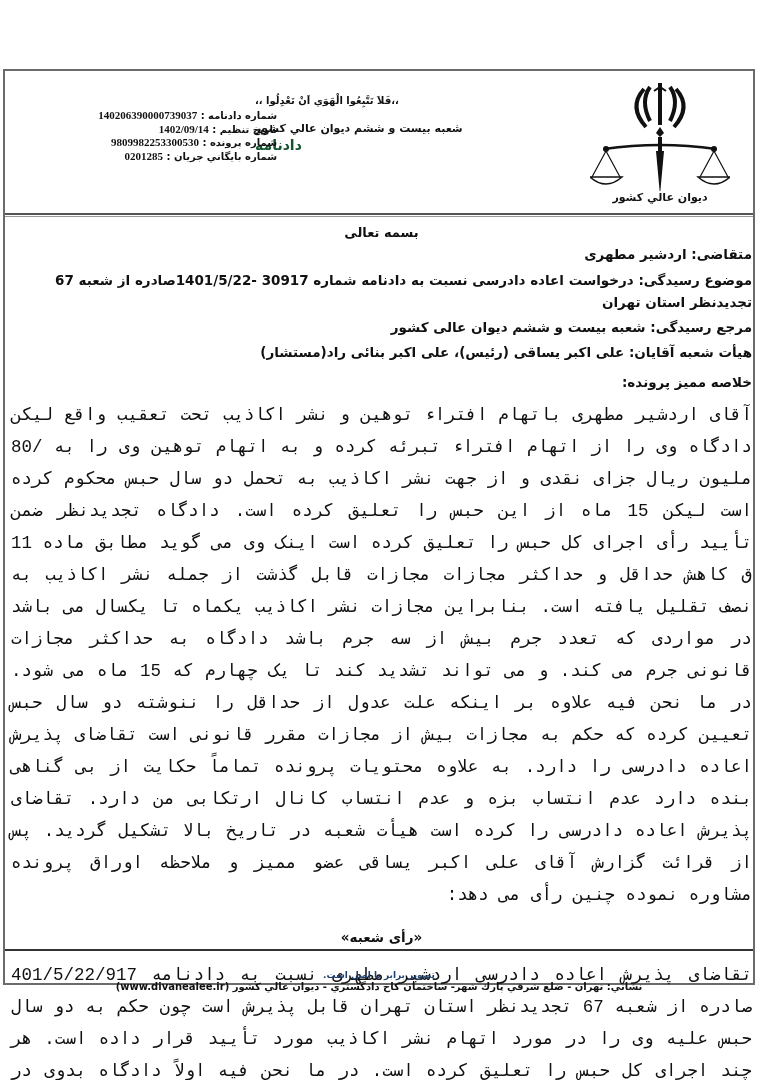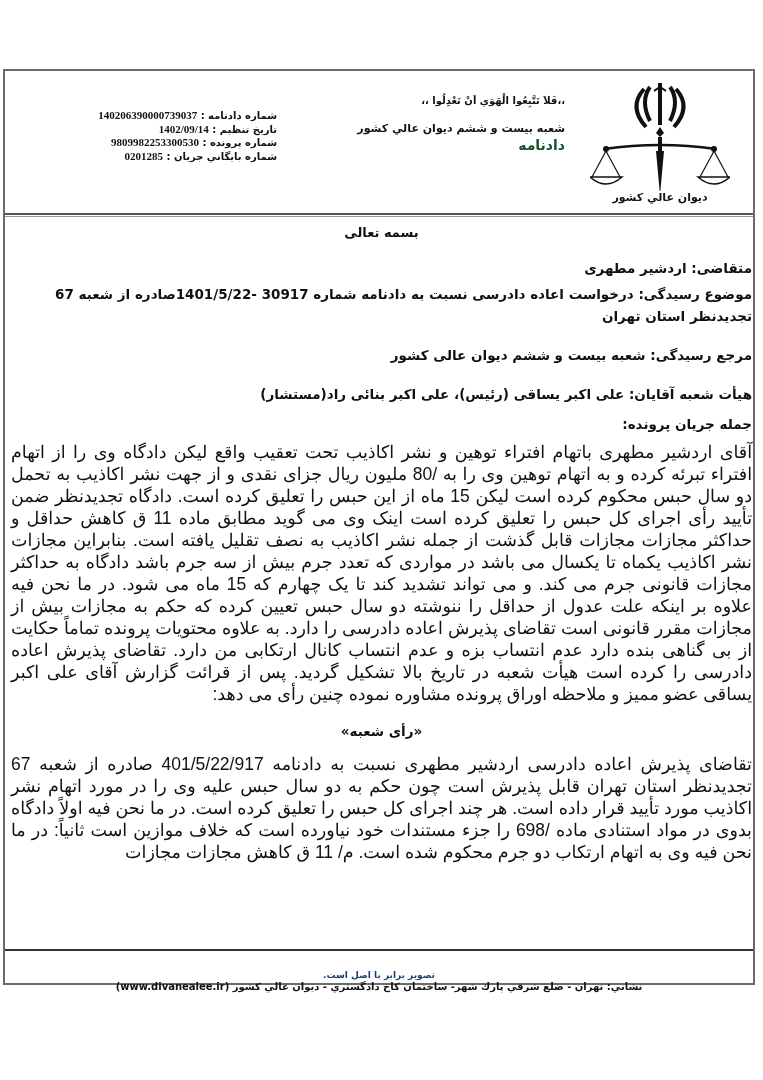--- a/index.html
+++ b/index.html
@@ -6,32 +6,32 @@
   body { width: 763px; height: 1080px; position: relative; overflow: hidden;
          font-family: "DejaVu Sans", sans-serif; color: #111; }
   .frame { position: absolute; left: 3px; top: 69px; width: 752px; height: 916px;
            border: 2px solid #6b6b6b; box-sizing: border-box; }
   .header { position: absolute; left: 0; top: 0; right: 0; height: 142px;
             border-bottom: 2px solid #555; }
   .header-rule2 { position: absolute; left: 0; right: 0; top: 145px; border-top: 1px solid #999; }
   .emblem { position: absolute; right: 18px; top: 8px; width: 150px; height: 130px; text-align: center; }
   .emblem svg { display: block; margin: 0 auto; }
   .emblem-caption { font-size: 11px; font-weight: bold; direction: rtl; margin-top: 0; }
-  .center-head { position: absolute; left: 260px; width: 300px; top: 24px; text-align: right; direction: rtl; }
+  .center-head { position: absolute; left: 250px; width: 300px; top: 24px; text-align: left; direction: rtl; }
   .quran { font-size: 10px; font-weight: bold; }
   .branch { font-size: 11px; font-weight: bold; margin-top: 16px; }
   .doc-type { font-size: 14px; font-weight: bold; color: #14532d; margin-top: 2px; }
   .meta { position: absolute; left: 60px; top: 38px; width: 212px; direction: rtl; text-align: right;
           font-size: 10px; font-weight: bold; line-height: 12.5px; }
   .meta .num { font-family: "Liberation Serif", serif; font-size: 11px; text-align: center; }
   .body { position: absolute; left: 0; right: 0; top: 150px; direction: rtl; padding: 0 1px 0 6px; }
   .bismillah { text-align: center; font-size: 13px; font-weight: bold; margin-top: 4px; }
-  .field { font-size: 13.5px; font-weight: bold; line-height: 22px; margin-top: 17px; text-align: right; }
+  .field { font-size: 13.5px; font-weight: bold; line-height: 22px; margin-top: 3px; text-align: right; }
   .field.tight { margin-top: 0; }
-  .para { font-family: Liberation Sans, sans-serif; font-size: 17.5px; line-height: 22px;
+  .para { font-family: Liberation Mono, monospace; font-size: 17.5px; line-height: 32px;
           text-align: justify; text-align-last: right; margin-top: 6px; letter-spacing: -0.2px; }
   .verdict-title { text-align: center; font-size: 13.5px; font-weight: bold; margin: 6px 0 14px 0; }
   .footer { position: absolute; left: 0; right: 0; bottom: 0; height: 32px; border-top: 2px solid #333;
             direction: rtl; text-align: center; }
   .footer .certify { font-size: 9px; font-weight: bold; color: #1f3f6e; margin-top: 19px; }
   .footer .address { font-size: 10px; font-weight: bold; margin-top: 1px; }
 </style>
 </head>
 <body>
 
@@ -102,21 +102,21 @@
     </div>
     <div class="field">
       <span>مرجع رسیدگی:</span>
       <span>شعبه بیست و ششم دیوان عالی کشور</span>
     </div>
     <div class="field">
       <span>هیأت شعبه آقایان:</span>
       <span>علی اکبر یساقی (رئیس)، علی اکبر بنائی راد(مستشار)</span>
     </div>
     <div class="field" style="margin-top:8px">
-      <span>جمله جریان پرونده:</span>
+      <span>خلاصه ممیز پرونده:</span>
     </div>
 
     <p class="para">آقای اردشیر مطهری باتهام افتراء توهین و نشر اکاذیب تحت تعقیب واقع لیکن دادگاه وی را از اتهام افتراء تبرئه کرده و به اتهام توهین وی را به /80 ملیون ریال جزای نقدی و از جهت نشر اکاذیب به تحمل دو سال حبس محکوم کرده است لیکن 15 ماه از این حبس را تعلیق کرده است. دادگاه تجدیدنظر ضمن تأیید رأی اجرای کل حبس را تعلیق کرده است اینک وی می گوید مطابق ماده 11 ق کاهش حداقل و حداکثر مجازات مجازات قابل گذشت از جمله نشر اکاذیب به نصف تقلیل یافته است. بنابراین مجازات نشر اکاذیب یکماه تا یکسال می باشد در مواردی که تعدد جرم بیش از سه جرم باشد دادگاه به حداکثر مجازات قانونی جرم می کند. و می تواند تشدید کند تا یک چهارم که 15 ماه می شود. در ما نحن فیه علاوه بر اینکه علت عدول از حداقل را ننوشته دو سال حبس تعیین کرده که حکم به مجازات بیش از مجازات مقرر قانونی است تقاضای پذیرش اعاده دادرسی را دارد. به علاوه محتویات پرونده تماماً حکایت از بی گناهی بنده دارد عدم انتساب بزه و عدم انتساب کانال ارتکابی من دارد. تقاضای پذیرش اعاده دادرسی را کرده است هیأت شعبه در تاریخ بالا تشکیل گردید. پس از قرائت گزارش آقای علی اکبر یساقی عضو ممیز و ملاحظه اوراق پرونده مشاوره نموده چنین رأی می دهد:</p>
 
     <div class="verdict-title">«رأی شعبه»</div>
 
     <p class="para">تقاضای پذیرش اعاده دادرسی اردشیر مطهری نسبت به دادنامه 401/5/22/917 صادره از شعبه 67 تجدیدنظر استان تهران قابل پذیرش است چون حکم به دو سال حبس علیه وی را در مورد اتهام نشر اکاذیب مورد تأیید قرار داده است. هر چند اجرای کل حبس را تعلیق کرده است. در ما نحن فیه اولاً دادگاه بدوی در مواد استنادی ماده /698 را جزء مستندات خود نیاورده است که خلاف موازین است ثانیاً: در ما نحن فیه وی به اتهام ارتکاب دو جرم محکوم شده است. م/ 11 ق کاهش مجازات مجازات</p>
   </div>
 
   <div class="footer">

